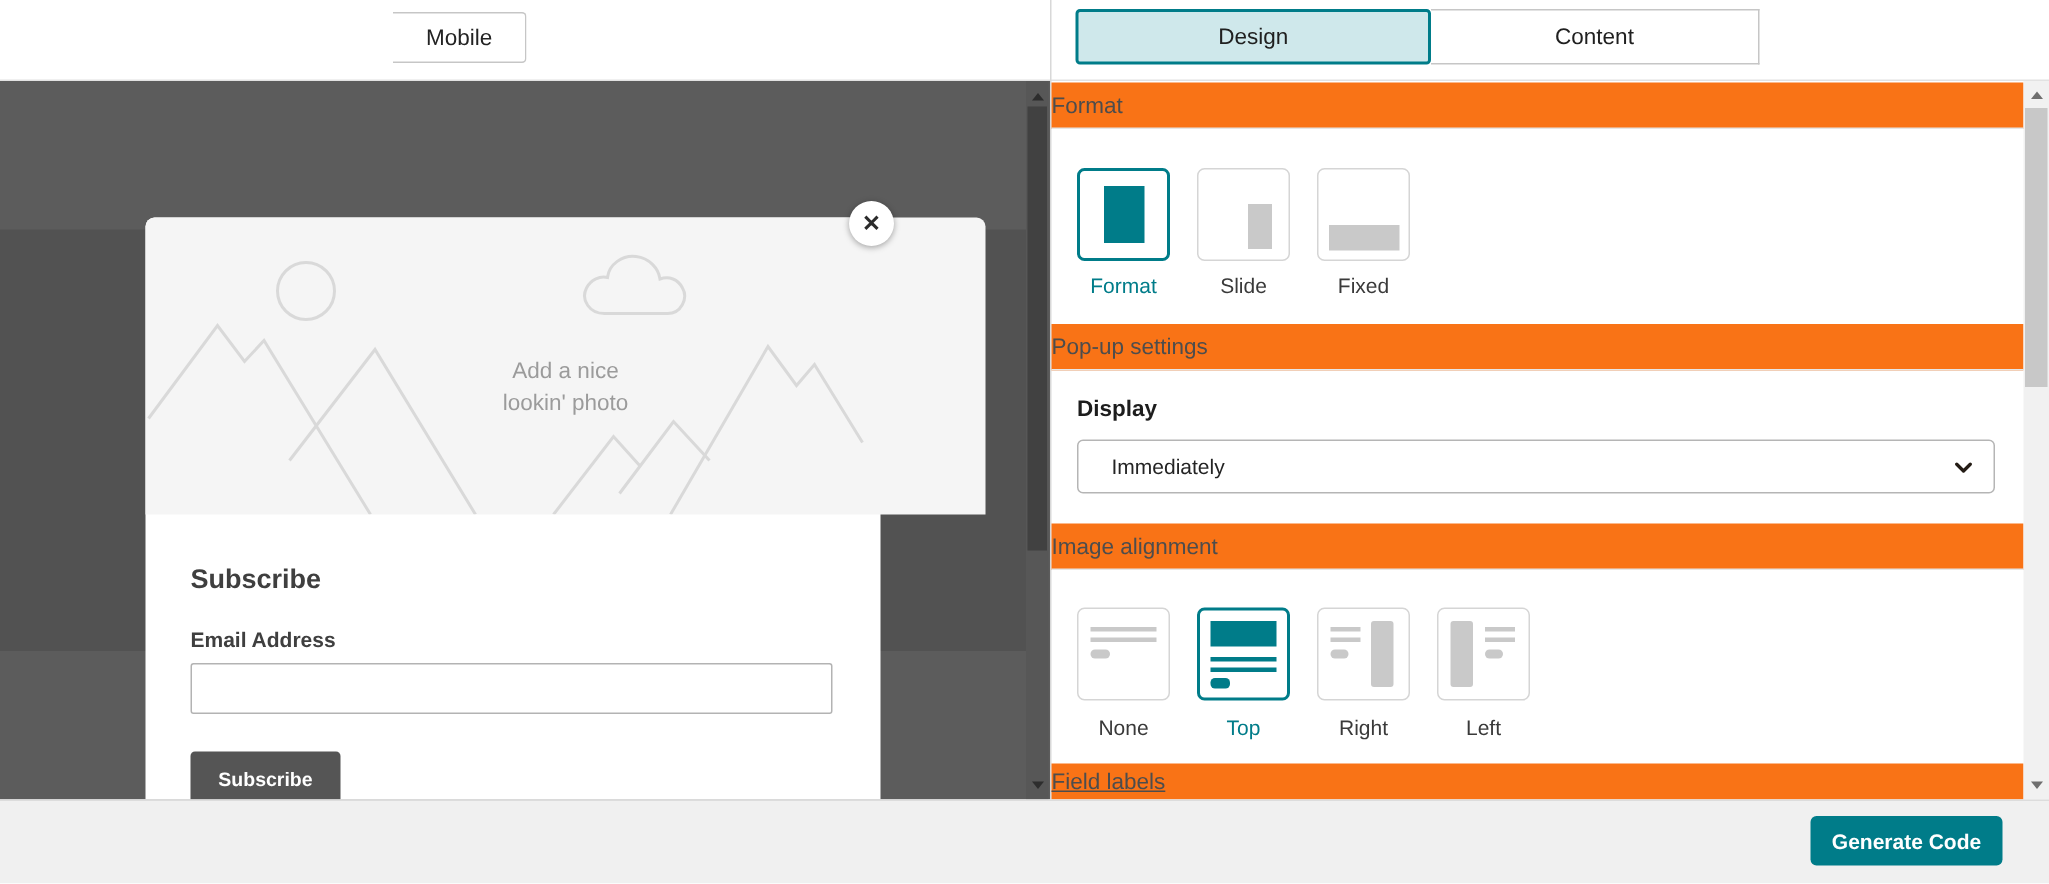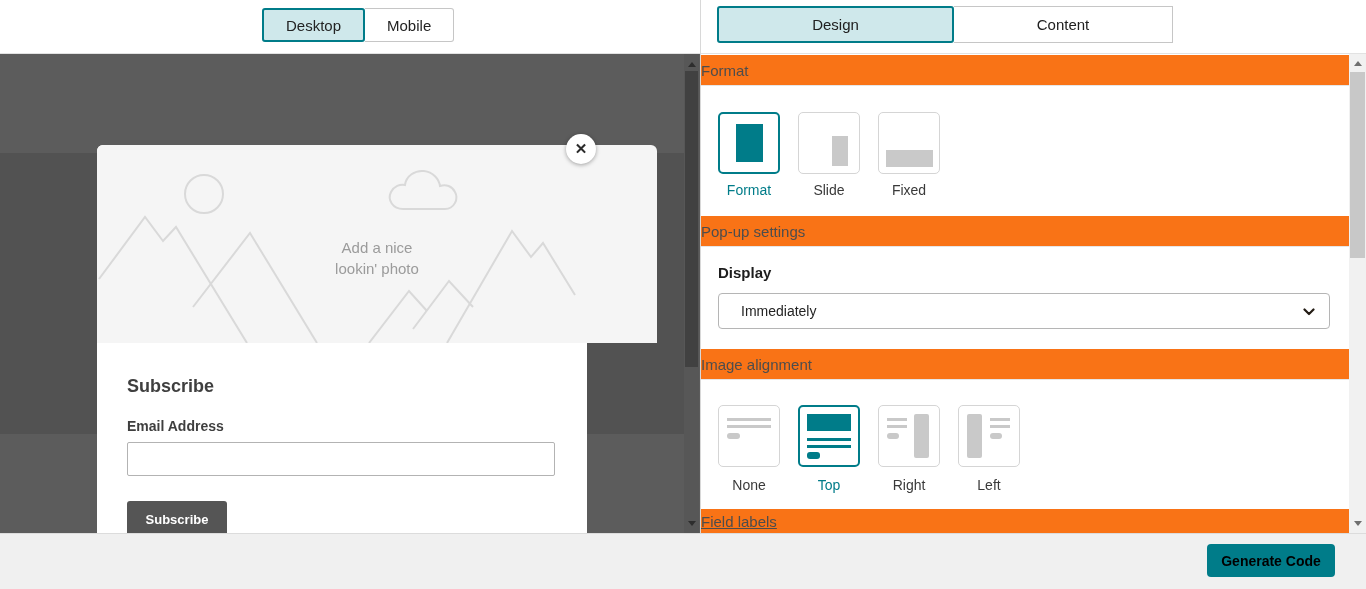--- a/index.html
+++ b/index.html
@@ -68,32 +68,29 @@
 
   
   .panel-sb { left:1349px; top:54px; width:17px; height:479px; background:#f1f1f1; }
   .panel-sb .thumb { position:absolute; left:1px; top:18px; width:15px; height:186px; background:#c8c8c8; }
   .panel-sb .arrow { position:absolute; left:0; width:17px; height:17px; display:flex; align-items:center; justify-content:center; }
   .tri-up-l { width:0; height:0; border-left:4px solid transparent; border-right:4px solid transparent; border-bottom:5px solid #6f6f6f; }
   .tri-dn-l { width:0; height:0; border-left:4px solid transparent; border-right:4px solid transparent; border-top:5px solid #6f6f6f; }
 
   
   .footer { left:0; top:533px; width:1366px; height:56px; background:#f0f0f0; border-top:1px solid #dcdcdc; }
-  .gen-btn { left:1207px; top:544px; width:128px; height:33px; background:#007c89; color:#000000; border:none; border-radius:4px;
+  .gen-btn { left:1207px; top:544px; width:128px; height:33px; background:#007c89; color:#ffffff; border:none; border-radius:4px;
              font-size:14px; font-weight:bold; cursor:pointer; font-family:"Liberation Sans", sans-serif; }
 </style>
 </head>
 <body>
 
 <div class="abs topbar"></div>
 
 <div class="abs device-toggle">
-  <div class="toggle-btn sel">
-      <span>Desktop</span>
-    </div>
   <div class="toggle-btn unsel">
       <span>Mobile</span>
     </div>
 </div>
 
 <div class="abs tabs">
   <div class="tab tab-design sel">
       <span>Design</span>
     </div>
   <div class="tab tab-content">

